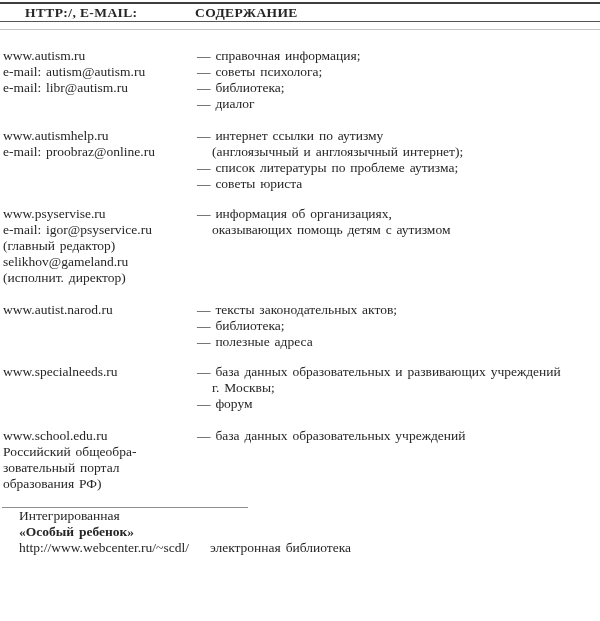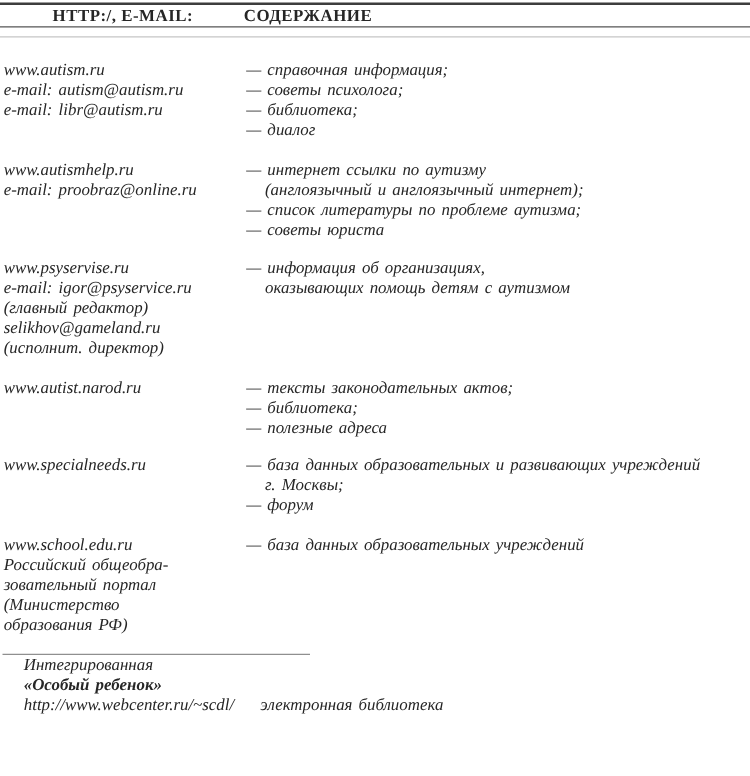--- a/index.html
+++ b/index.html
@@ -17,31 +17,31 @@
   .rule-top   { margin-top: 2px; height: 2px; background: #3d3d3d; }
   .rule-mid   { height: 1px; background: #565656; }
   .rule-light { margin-top: 7px; height: 1px; background: #c6c6c6; }
   .thead {
     position: relative;
     height: 17px;
     font-size: 13.5px;
     font-weight: bold;
     letter-spacing: 0.4px;
   }
-  .thead .col-l { position: absolute; left: 42px; top: 1px; text-align: center; }
+  .thead .col-l { position: absolute; left: 25px; top: 1px; text-align: center; }
   .thead .col-r { position: absolute; left: 195px; top: 1px; }
   .tbody {
     margin-top: 18px;
     font-size: 13.5px;
     word-spacing: 1.5px;
   }
   .entry { display: flex; }
   .entry .left  { flex: 0 0 197px; padding-left: 3px; }
   .entry .right { flex: 1; min-width: 0; }
-  .line { line-height: 16px; white-space: nowrap; font-style: italic; }
+  .line { line-height: 16px; white-space: nowrap; }
   .cont { padding-left: 15px; }
   .m16 { margin-bottom: 16px; }
   .m14 { margin-bottom: 14px; }
   .footer { font-size: 13.5px; word-spacing: 1.5px; }
   .footer-rule {
     margin-top: 15px;
     margin-left: 2px;
     width: 246px;
     height: 1px;
     background: #8f8f8f;
@@ -128,21 +128,20 @@
         <div class="line cont">г. Москвы;</div>
         <div class="line">— форум</div>
       </div>
     </section>
 
     <section class="entry">
       <div class="left">
         <div class="line">www.school.edu.ru</div>
         <div class="line">Российский общеобра-</div>
         <div class="line">зовательный портал</div>
-        <div class="line">(Министерство</div>
         <div class="line">образования РФ)</div>
       </div>
       <div class="right">
         <div class="line">— база данных образовательных учреждений</div>
       </div>
     </section>
 
   </div>
 
   <div class="footer">

